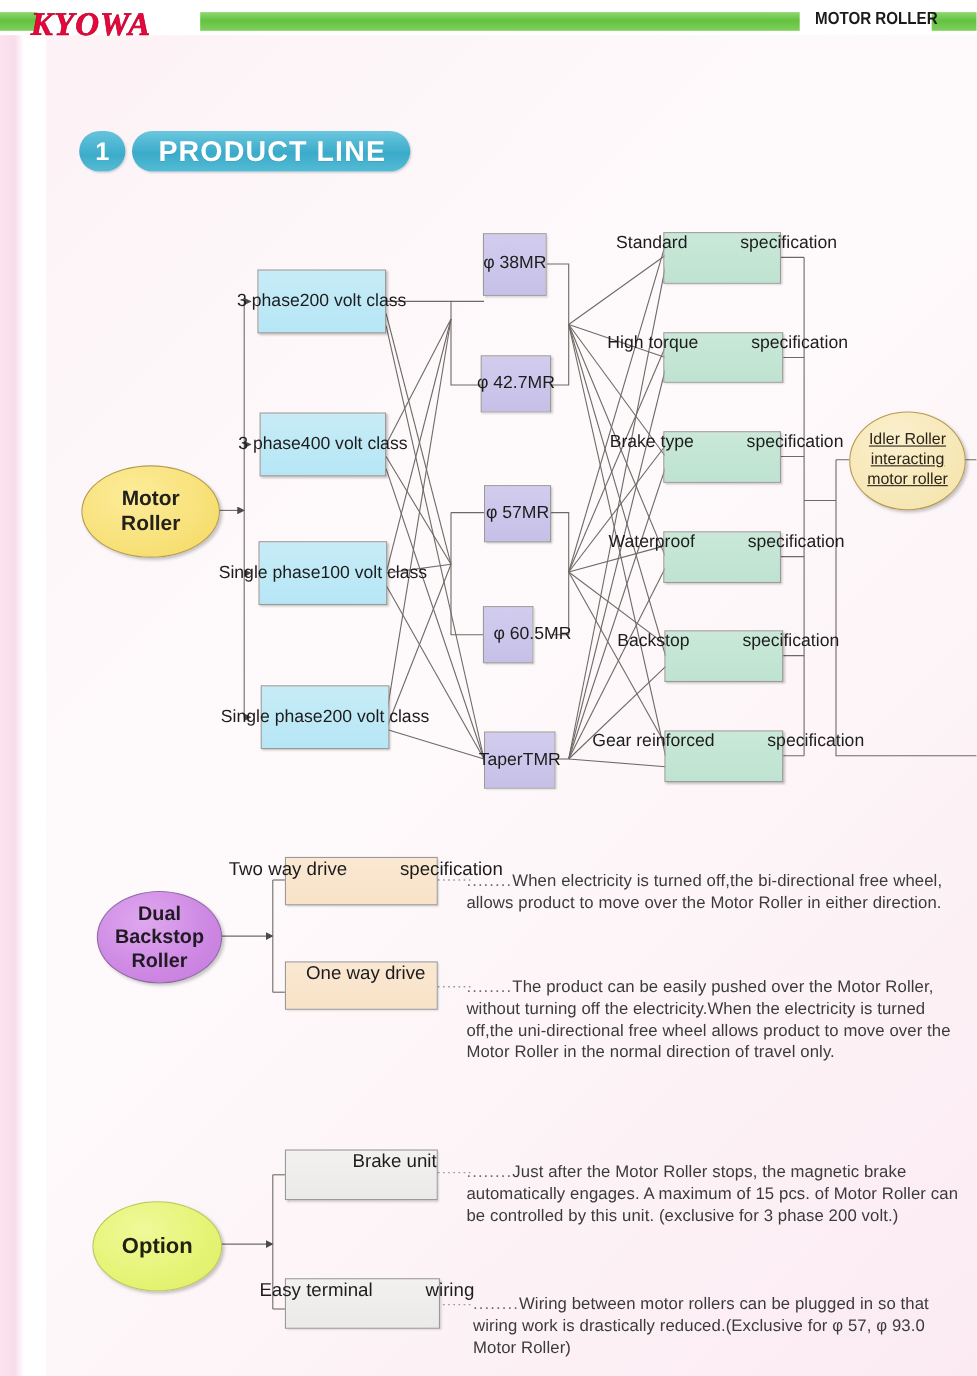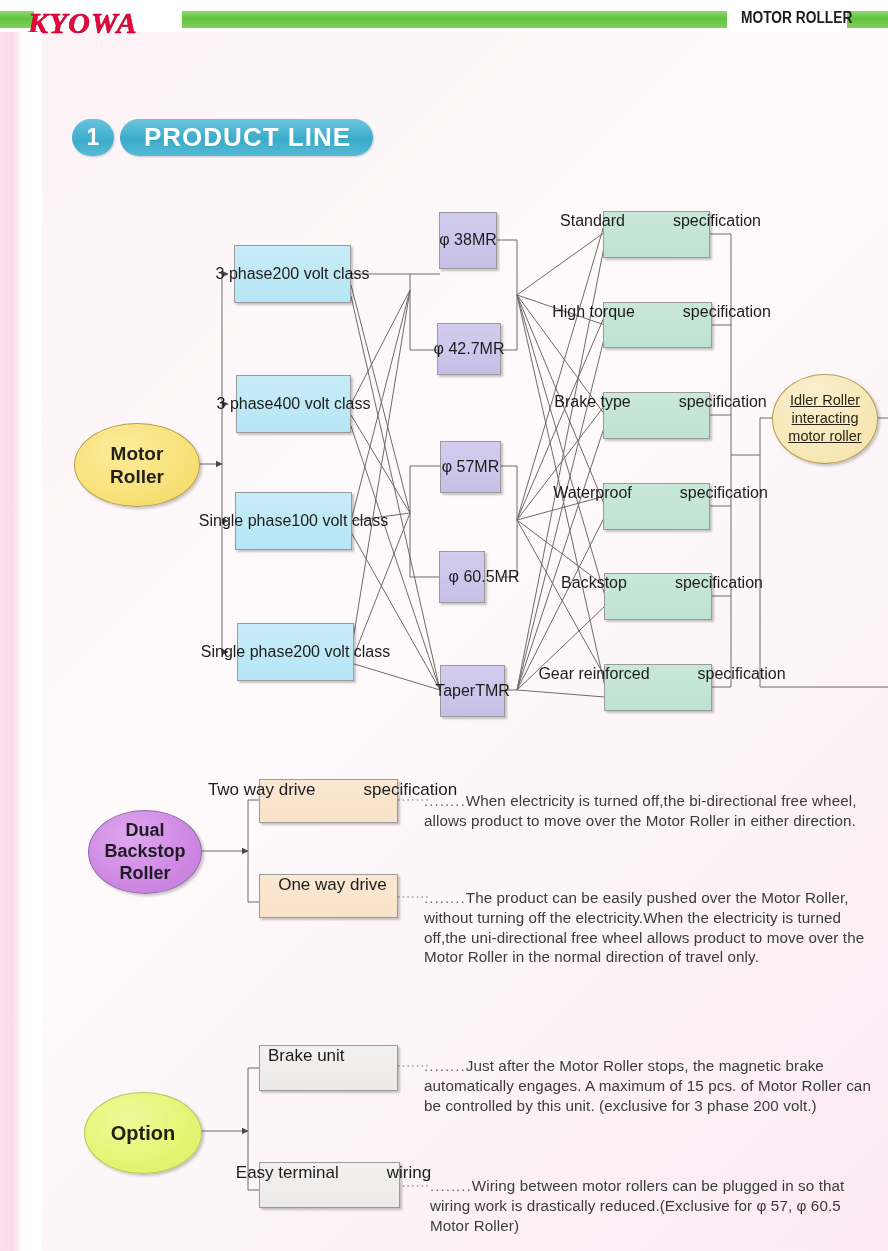--- a/index.html
+++ b/index.html
@@ -395,29 +395,29 @@
   </div>
 
   <div class="desc" style="left:424px; top:888px; width:450px;">
     <span class="lead">........</span><span>The product can be easily pushed over the Motor Roller, without turning off the electricity.When the electricity is turned off,the uni-directional free wheel allows product to move over the Motor Roller in the normal direction of travel only.</span>
   </div>
 
   <div class="ellipse" id="node-option">
     <span class="ln">Option</span>
   </div>
 
-  <div class="node node-plain left-align" style="left:259px; top:1045px; width:139px; height:46px; font-size:17px; justify-content:flex-start;">
+  <div class="node node-plain left-align" style="left:259px; top:1045px; width:139px; height:46px; font-size:17px; justify-content:flex-end;">
     <span class="ln">Brake unit</span>
   </div>
   <div class="node node-plain left-align" style="left:259px; top:1162px; width:141px; height:46px; font-size:17px;">
     <span class="ln">Easy terminal</span>
     <span class="ln">wiring</span>
   </div>
 
   <div class="desc" style="left:424px; top:1056px; width:452px;">
     <span class="lead">........</span><span>Just after the Motor Roller stops, the magnetic brake automatically engages. A maximum of 15 pcs. of Motor Roller can be controlled by this unit. (exclusive for 3 phase 200 volt.)</span>
   </div>
 
   <div class="desc" style="left:430px; top:1176px; width:448px;">
-    <span class="lead">........</span><span>Wiring between motor rollers can be plugged in so that wiring work is drastically reduced.(Exclusive for φ 57, φ 60.5 Motor Roller)</span>
+    <span class="lead">........</span><span>Wiring between motor rollers can be plugged in so that wiring work is drastically reduced.(Exclusive for φ 57, φ 93.0 Motor Roller)</span>
   </div>
 
 </div>
 
 </body></html>

